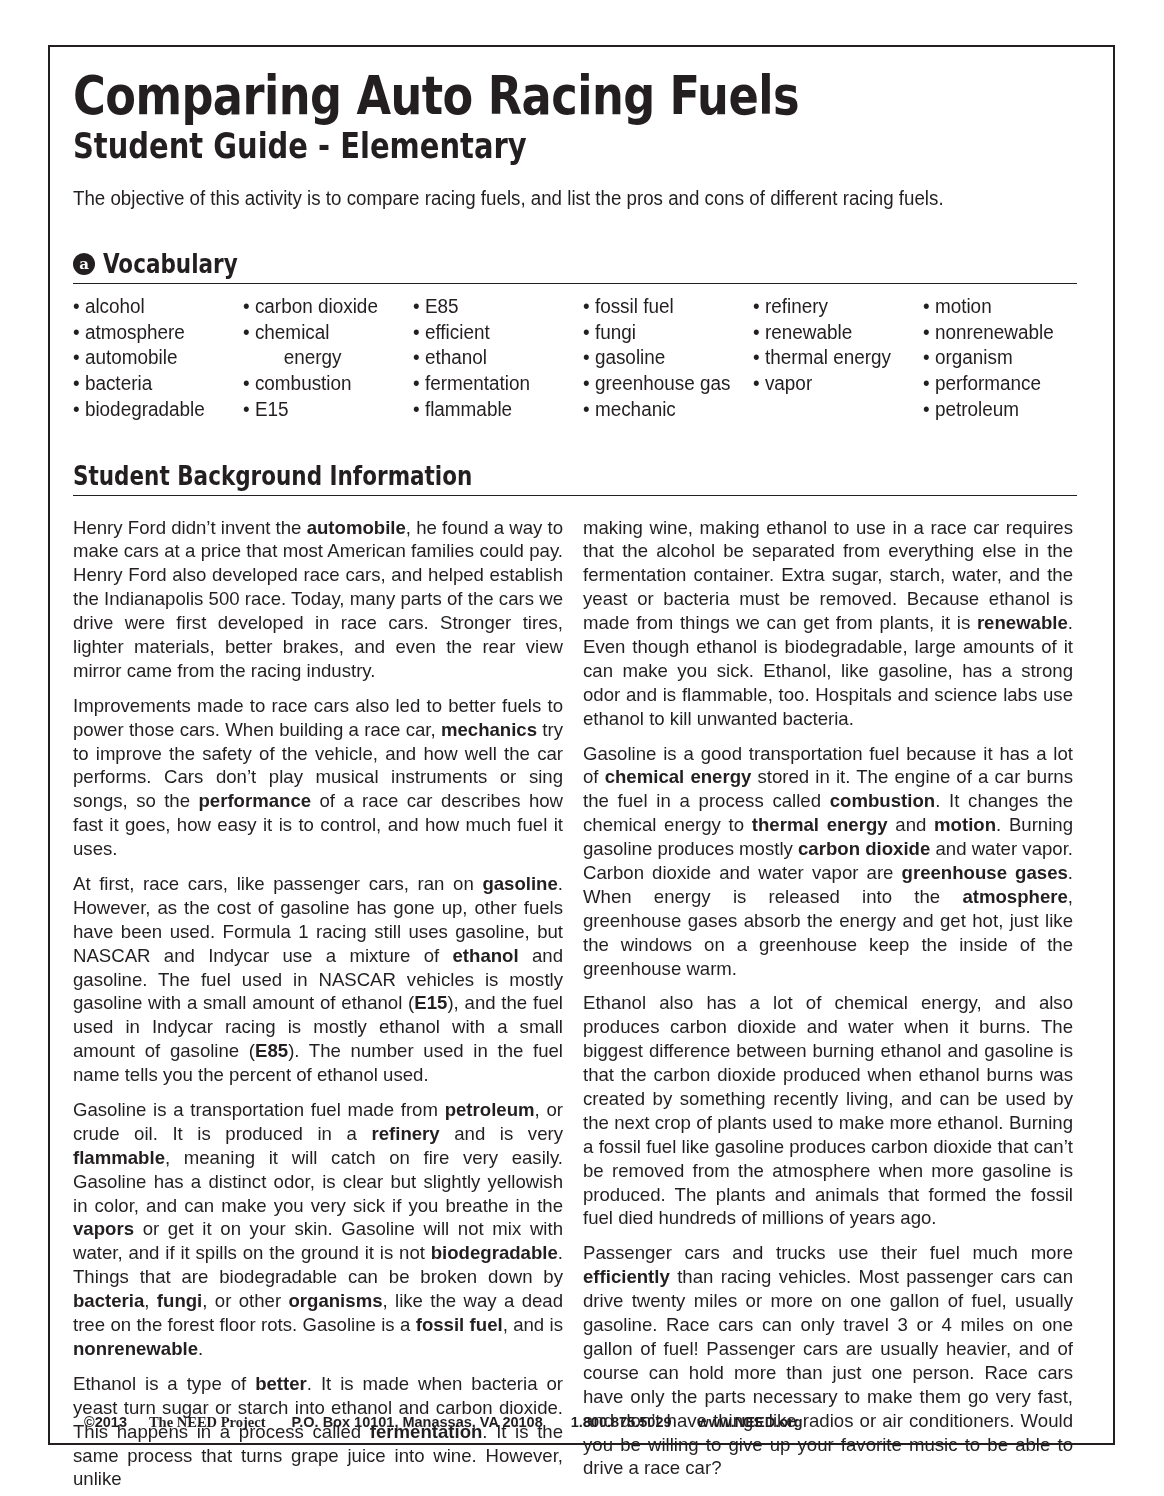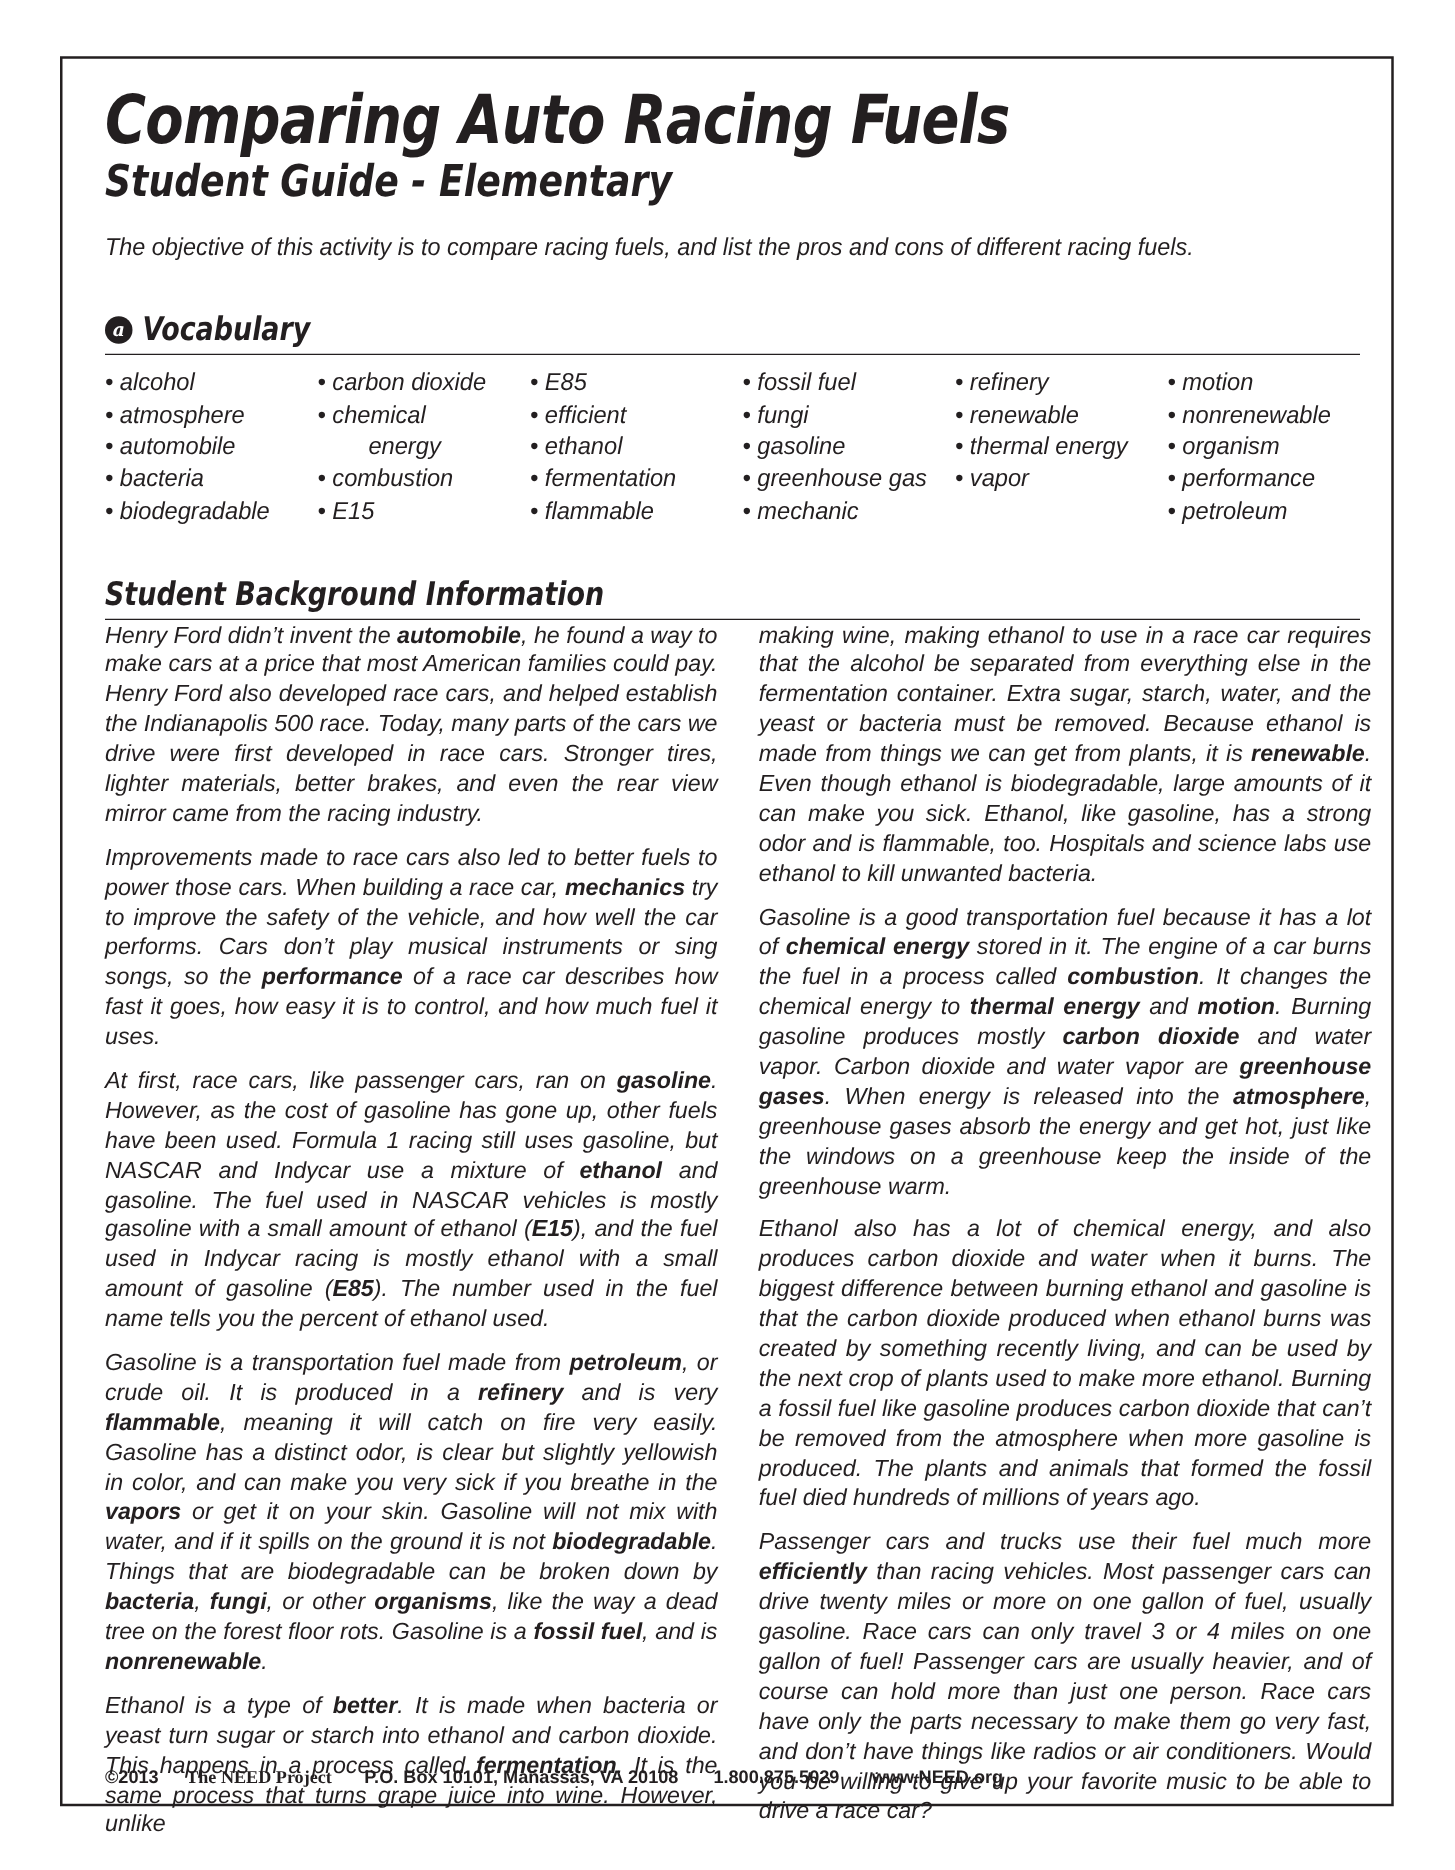--- a/index.html
+++ b/index.html
@@ -21,24 +21,23 @@
     top: 45px;
     width: 1067px;
     height: 1400px;
     border: 2px solid #231f20;
     box-sizing: border-box;
     background: #ffffff;
   }
 
   .inner {
     position: absolute;
-    left: 34px;
+    left: 23px;
     top: 20px;
     width: 1004px;
-    font-style: italic;
   }
 
   
   .doc-title {
     font-family: "DejaVu Sans Condensed", "Liberation Sans Narrow", "Liberation Sans", sans-serif;
     font-weight: bold;
     font-size: 54px;
     line-height: 1.06;
     letter-spacing: -0.6px;
     margin: 0;
@@ -121,23 +120,24 @@
     white-space: nowrap;
     transform: scaleX(0.97);
     transform-origin: left center;
   }
   .vocab-item.cont {
     padding-left: 42px;
   }
 
   
   .columns {
+    margin-top: 20px;
     display: grid;
     grid-template-columns: 490px 490px;
-    column-gap: 33px;
+    column-gap: 20px;
   }
   .col p {
     margin: 0 0 11px 0;
     font-size: 18.6px;
     line-height: 1.285;
     text-align: justify;
     color: #231f20;
     hyphens: none;
   }
   .col p:last-child { margin-bottom: 0; }

